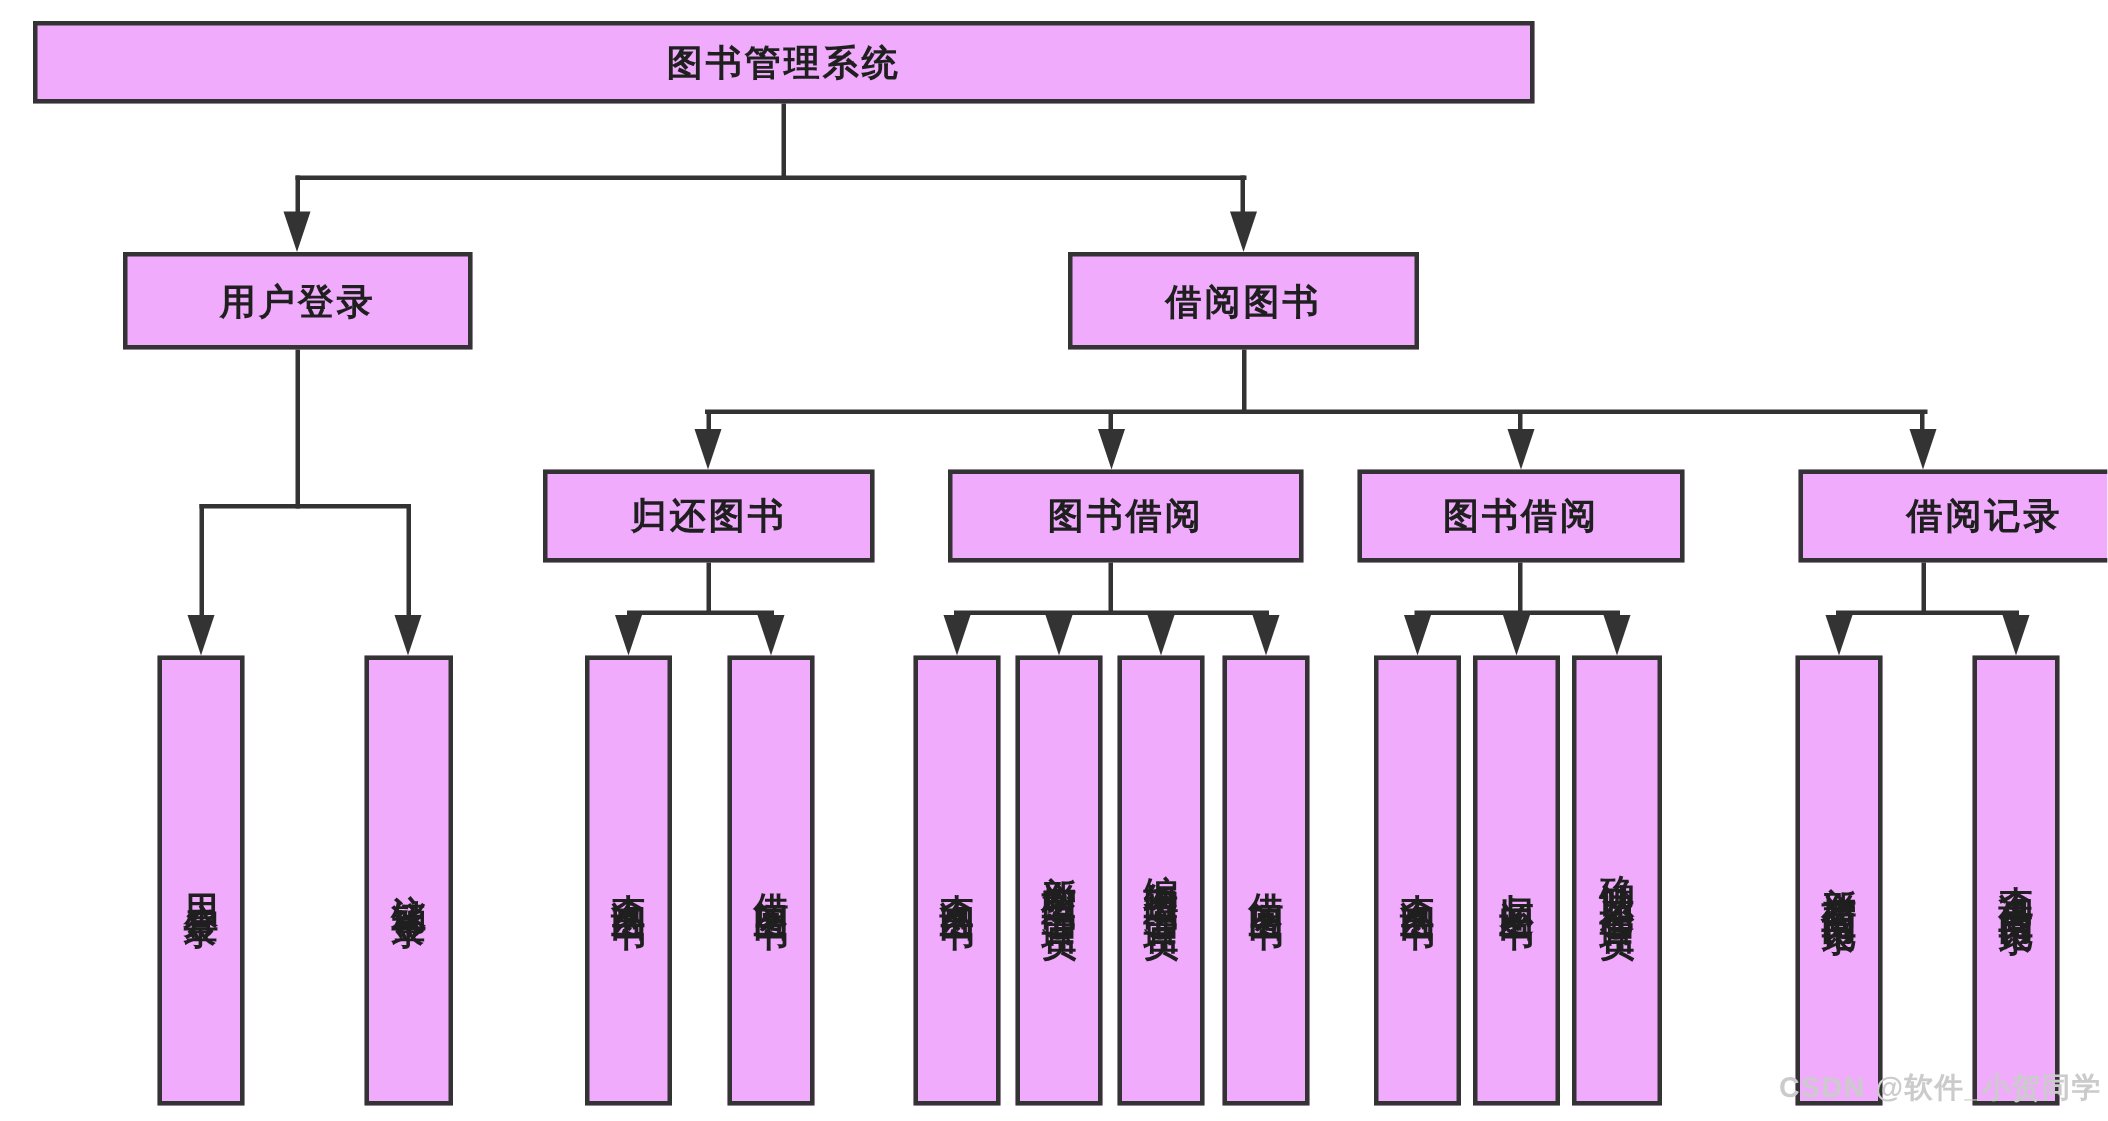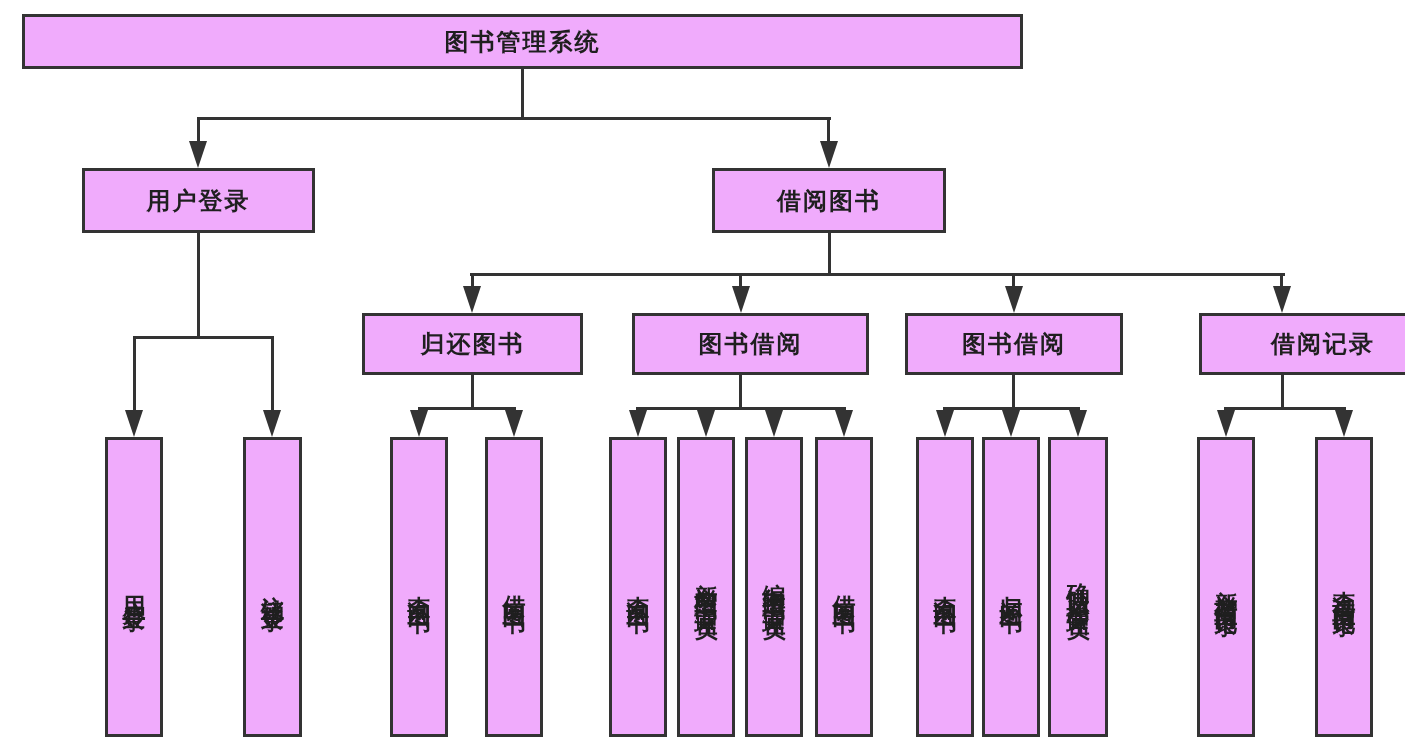--- a/index.html
+++ b/index.html
@@ -86,20 +86,21 @@
   <div class="node v" style="left:745px;top:437px;width:58px;height:300px">编辑图书（管理员）</div>
   <div class="node v" style="left:815px;top:437px;width:58px;height:300px">借阅图书</div>
 
   <div class="node v" style="left:916px;top:437px;width:58px;height:300px">查询图书</div>
   <div class="node v" style="left:982px;top:437px;width:58px;height:300px">归还图书</div>
   <div class="node v" style="left:1048px;top:437px;width:60px;height:300px">确认归还（管理员）</div>
 
   <div class="node v" style="left:1197px;top:437px;width:58px;height:300px">新增借阅记录</div>
   <div class="node v" style="left:1315px;top:437px;width:58px;height:300px">查询借阅记录</div>
 
+  <div id="watermark">CSDN @软件_小贺同学</div>
 <div class="cline" style="left: 521px; top: 69px; width: 3px; height: 50px;"></div>
     <div class="cline" style="left: 197px; top: 117px; width: 634px; height: 3px;"></div>
     <div class="cline" style="left: 197px; top: 117px; width: 3px; height: 30px;"></div>
     <div class="cline" style="left: 827px; top: 117px; width: 3px; height: 30px;"></div>
     <div class="cline" style="left: 197px; top: 233px; width: 3px; height: 106px;"></div>
     <div class="cline" style="left: 133px; top: 336px; width: 141px; height: 3px;"></div>
     <div class="cline" style="left: 133px; top: 336px; width: 3px; height: 78px;"></div>
     <div class="cline" style="left: 271px; top: 336px; width: 3px; height: 78px;"></div>
     <div class="cline" style="left: 828px; top: 233px; width: 3px; height: 43px;"></div>
     <div class="cline" style="left: 470px; top: 273px; width: 815px; height: 3px;"></div>

